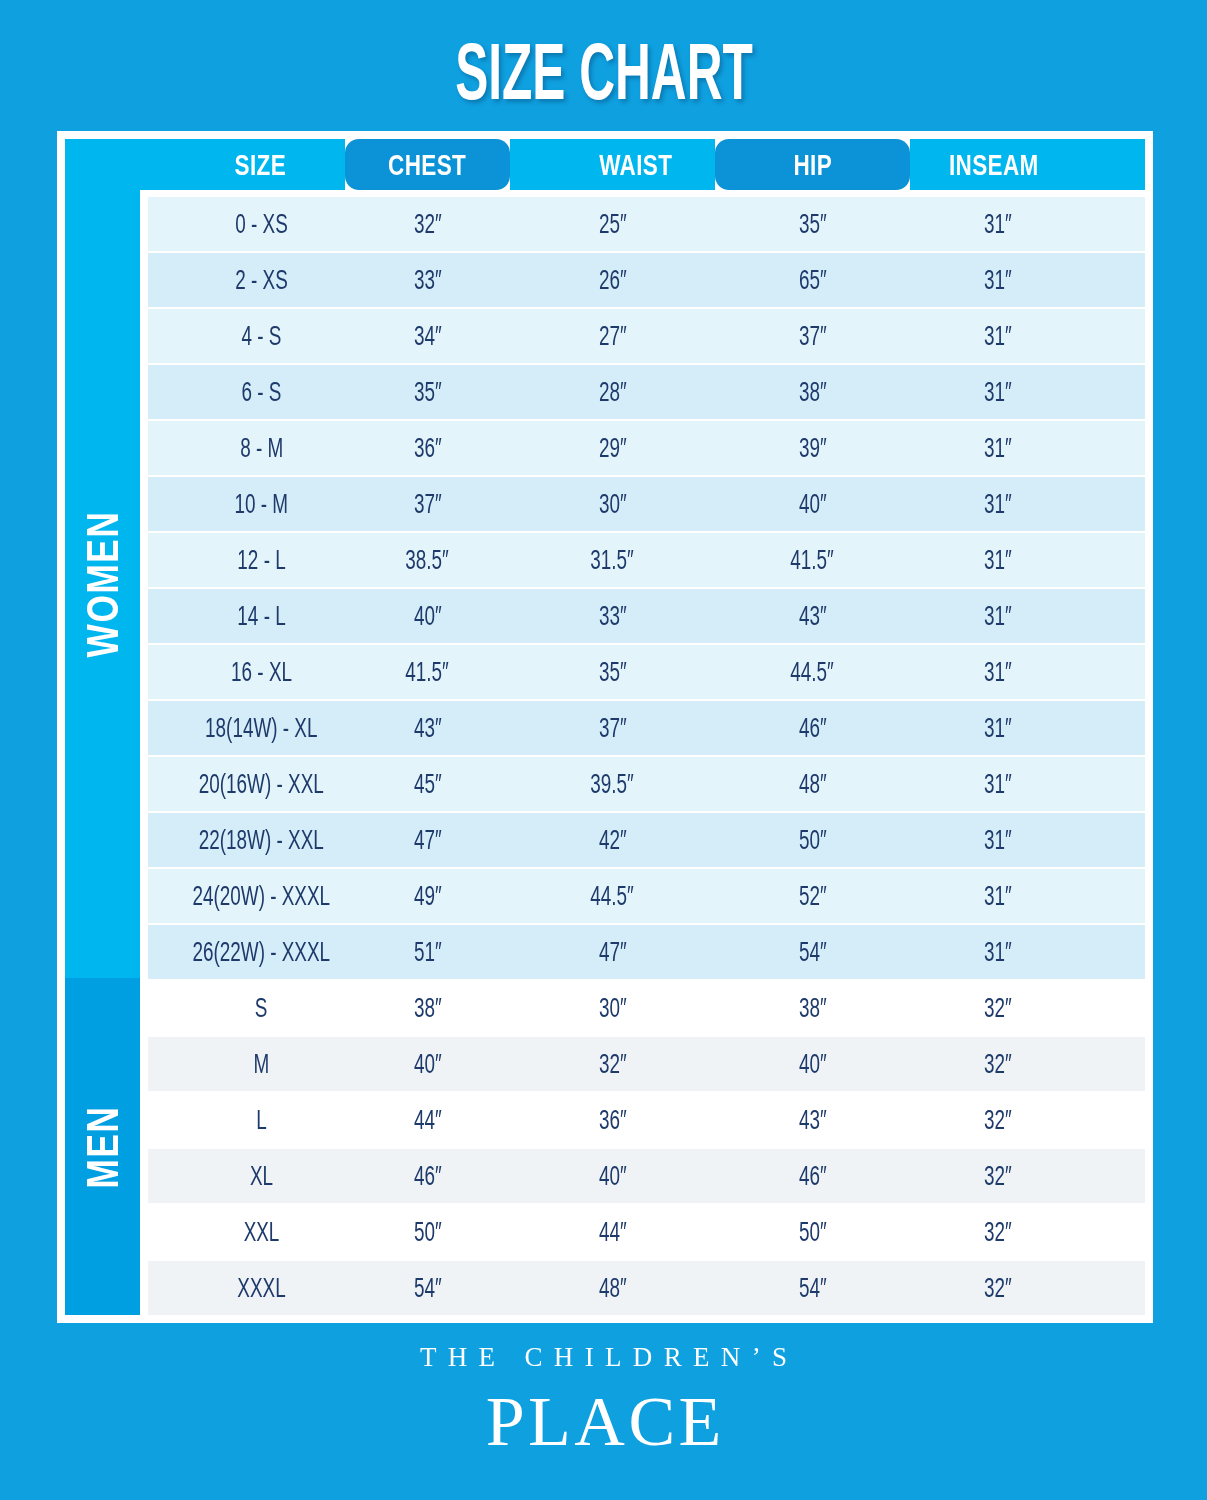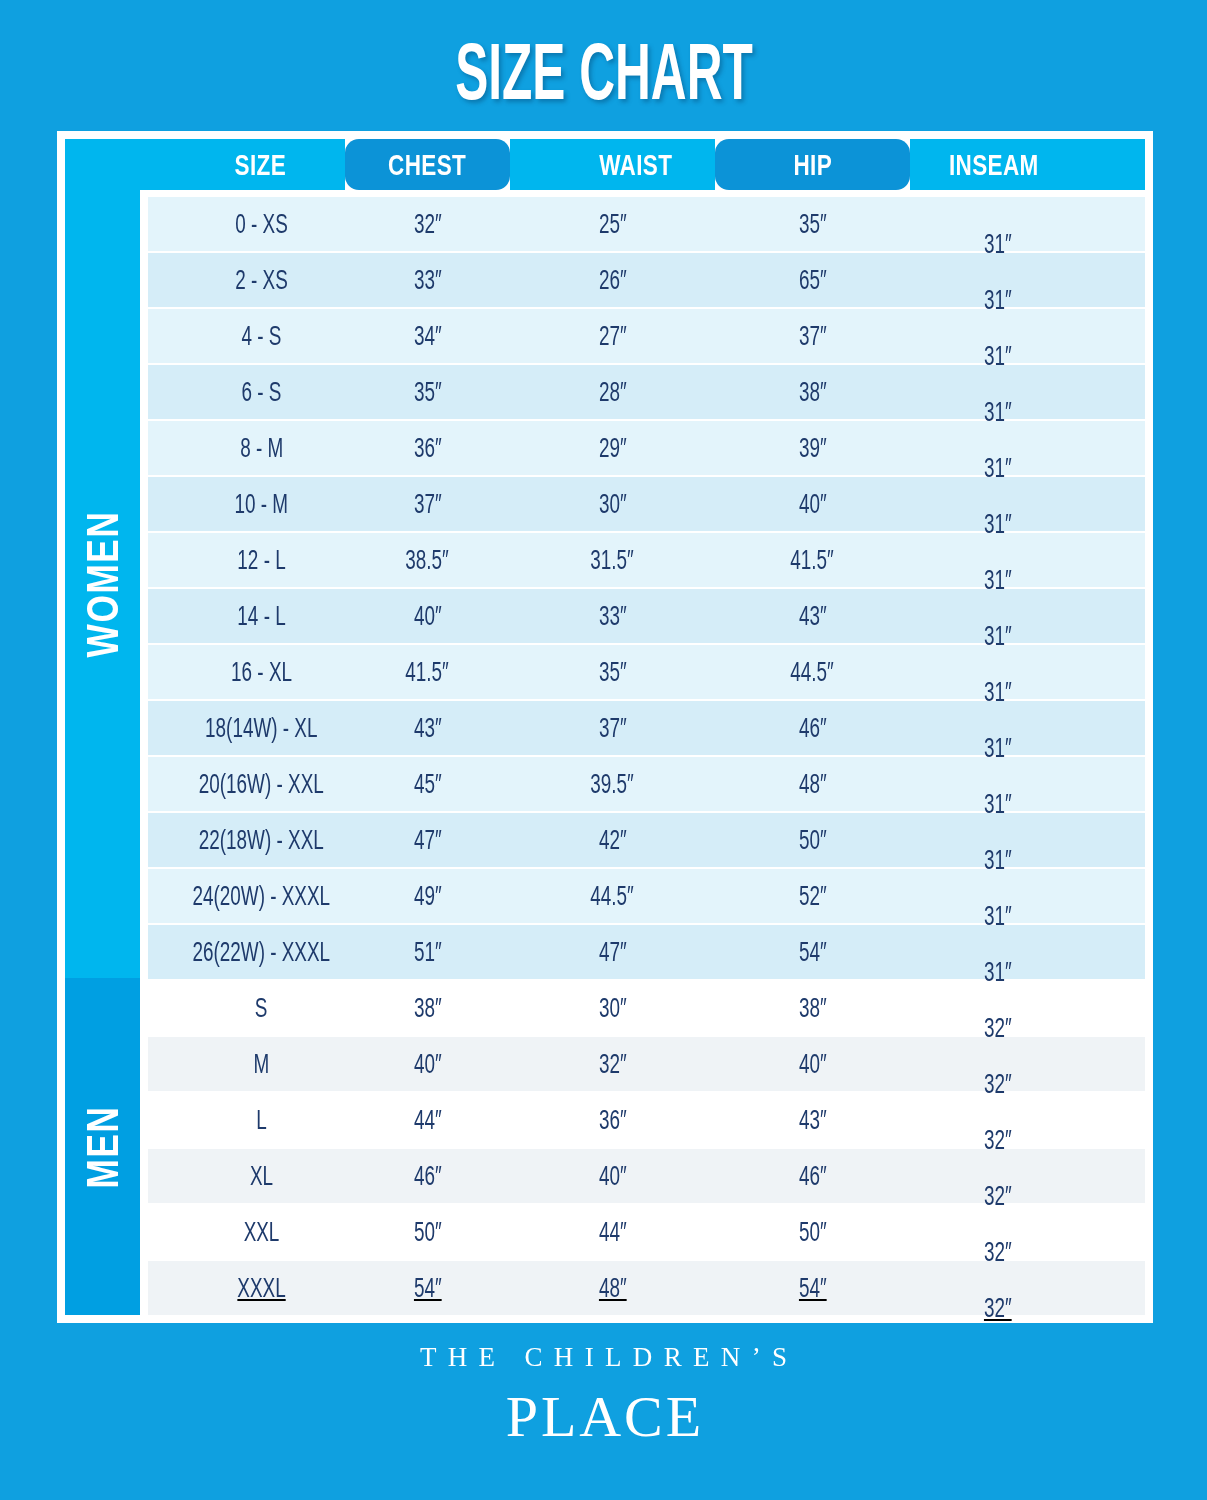--- a/index.html
+++ b/index.html
@@ -34,39 +34,39 @@
   .body{position:relative;height:1125px;}
   .gender-col{position:absolute;left:0;top:0;width:75px;height:1125px;}
   .gender{display:flex;align-items:center;justify-content:center;}
   .gender.women{height:788px;background:var(--band-light,#00B6EE);}
   .gender.men{height:337px;background:var(--men-band,#009FE2);}
   .gender .vtext{display:inline-block;transform:rotate(-90deg) scaleX(.8);transform-origin:center;
     font-size:44px;font-weight:bold;color:#ffffff;letter-spacing:2px;white-space:nowrap;}
 
   .rows{position:absolute;left:83px;top:0;width:997px;padding-top:7px;}
   .row{display:flex;height:54px;margin-bottom:2px;}
-  .row:last-child{margin-bottom:0;text-decoration:underline;}
+  .row:last-child{margin-bottom:0;}
   .row.w-odd {background:var(--row-women-odd,#E3F4FB);}
   .row.w-even{background:var(--row-women-even,#D5EDF8);}
   .row.m-odd {background:var(--row-men-odd,#FFFFFF);}
   .row.m-even{background:var(--row-men-even,#EFF3F6);}
   .cell{display:flex;align-items:center;justify-content:center;box-sizing:border-box;height:54px;}
   .cell .cond{display:inline-block;transform:scaleX(.7);white-space:nowrap;
     font-size:27px;color:var(--text-data,#1E3A6B);letter-spacing:0px;}
   .cell.c0{width:197px;padding-left:30px;}
   .cell.c1{width:165px;}
   .cell.c2{width:205px;}
   .cell.c3{width:195px;}
-  .cell.c4{width:235px;padding-right:60px;margin-top:20px;}
+  .cell.c4{width:235px;padding-right:60px;}
 
   
   .logo{position:absolute;left:0;top:1342px;width:100%;text-align:center;color:#ffffff;
     font-family:"Liberation Serif", serif;}
   .logo-line1{font-size:27px;letter-spacing:.42em;margin-bottom:16px;text-indent:.42em;}
-  .logo-line2{font-size:58px;letter-spacing:.05em;line-height:.95;text-indent:.05em;}
+  .logo-line2{font-size:70px;letter-spacing:.05em;line-height:.95;text-indent:.05em;}
 </style>
 </head>
 <body>
 
 <div class="page">
 
   <h1 class="title"><span class="cond">SIZE CHART</span></h1>
 
   <div class="frame">
     <div class="table">

